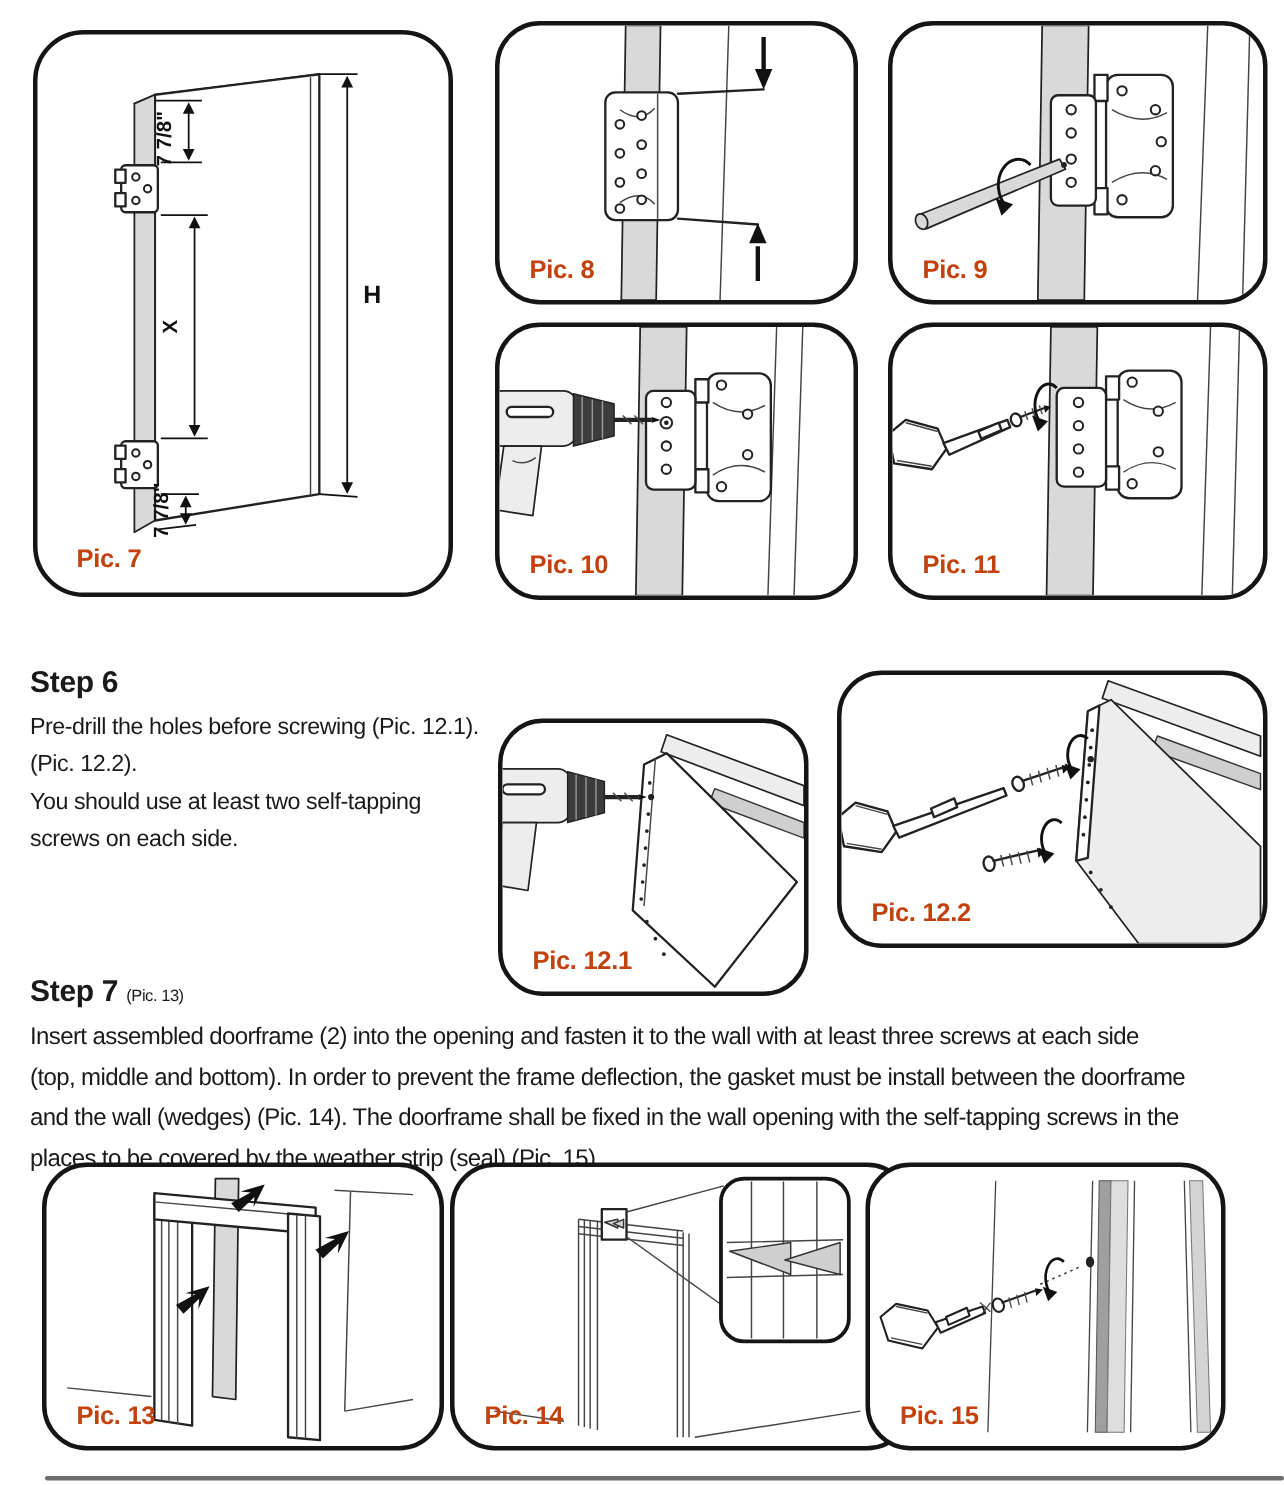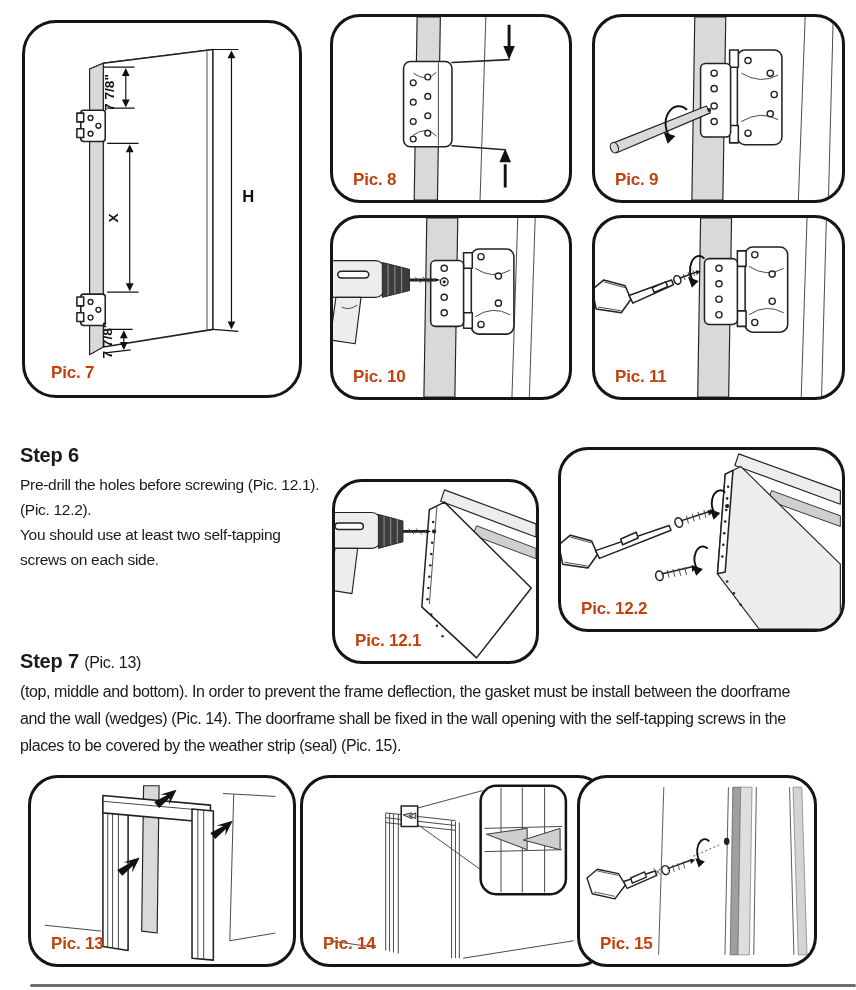--- a/index.html
+++ b/index.html
@@ -25,21 +25,21 @@
   #p121{ left:332px; top:440px; width:207px; height:185px;margin-top:39px; }
   #p122{ left:558px; top:447px; width:287px; height:185px; }
   #p13 { left:28px;  top:775px; width:268px; height:192px; }
   #p14 { left:300px; top:775px; width:308px; height:192px; }
   #p15 { left:577px; top:775px; width:240px; height:192px; }
 
   .step { position:absolute; left:20px; }
   #step6 { top:444px; width:310px; }
   #step7 { top:650px; width:830px; }
   .step-head { font-size:20px; font-weight:bold; margin:0 0 5px 0; letter-spacing:-0.2px; }
-  .step-head .note { font-weight:normal; font-size:16px; letter-spacing:-0.3px; }
+  .step-head .note { font-weight:normal; font-size:11px; letter-spacing:-0.3px; }
   #step6 .line { font-size:15.5px; line-height:25px; letter-spacing:-0.3px; white-space:nowrap; }
   #step7 .line { font-size:16px;   line-height:27px; letter-spacing:-0.4px; white-space:nowrap; }
 
   .bottom-line { position:absolute; left:30px; top:984px; width:826px; height:3px; background:#6e6e6e; border-radius:2px; }
 
   
   .s   { stroke:#222; stroke-width:1.6; fill:none; stroke-linecap:round; stroke-linejoin:round; }
   .t   { stroke:#444; stroke-width:1;   fill:none; }
   .sf  { stroke:#222; stroke-width:1.6; fill:#fff; stroke-linejoin:round; }
   .sg  { stroke:#222; stroke-width:1.2; fill:#d9d9d9; stroke-linejoin:round; }
@@ -370,20 +370,21 @@
       <polygon class="blk" points="133,119 139,121 134,126"></polygon>
       <path class="rot" d="M150,102 A8,12 0 1 0 140,124"></path>
       <polygon class="blk" points="134,119 145,123 138,130"></polygon>
     </g>
   </svg>
   <span class="fig-label">Pic. 12.2</span>
 </div>
 
 <section class="step" id="step7">
   <h2 class="step-head"><span>Step 7</span> <span class="note">(Pic. 13)</span></h2>
+  <div class="line">Insert assembled doorframe (2) into the opening and fasten it to the wall with at least three screws at each side</div>
   <div class="line">(top, middle and bottom). In order to prevent the frame deflection, the gasket must be install between the doorframe</div>
   <div class="line">and the wall (wedges) (Pic. 14). The doorframe shall be fixed in the wall opening with the self-tapping screws in the</div>
   <div class="line">places to be covered by the weather strip (seal) (Pic. 15).</div>
 </section>
 
 <div class="panel" id="p13">
   <svg viewBox="0 0 250 192">
     <g>
       <path class="t" d="M4,152 L62,158"></path>
       <path class="t" d="M188,16 L242,19"></path>

